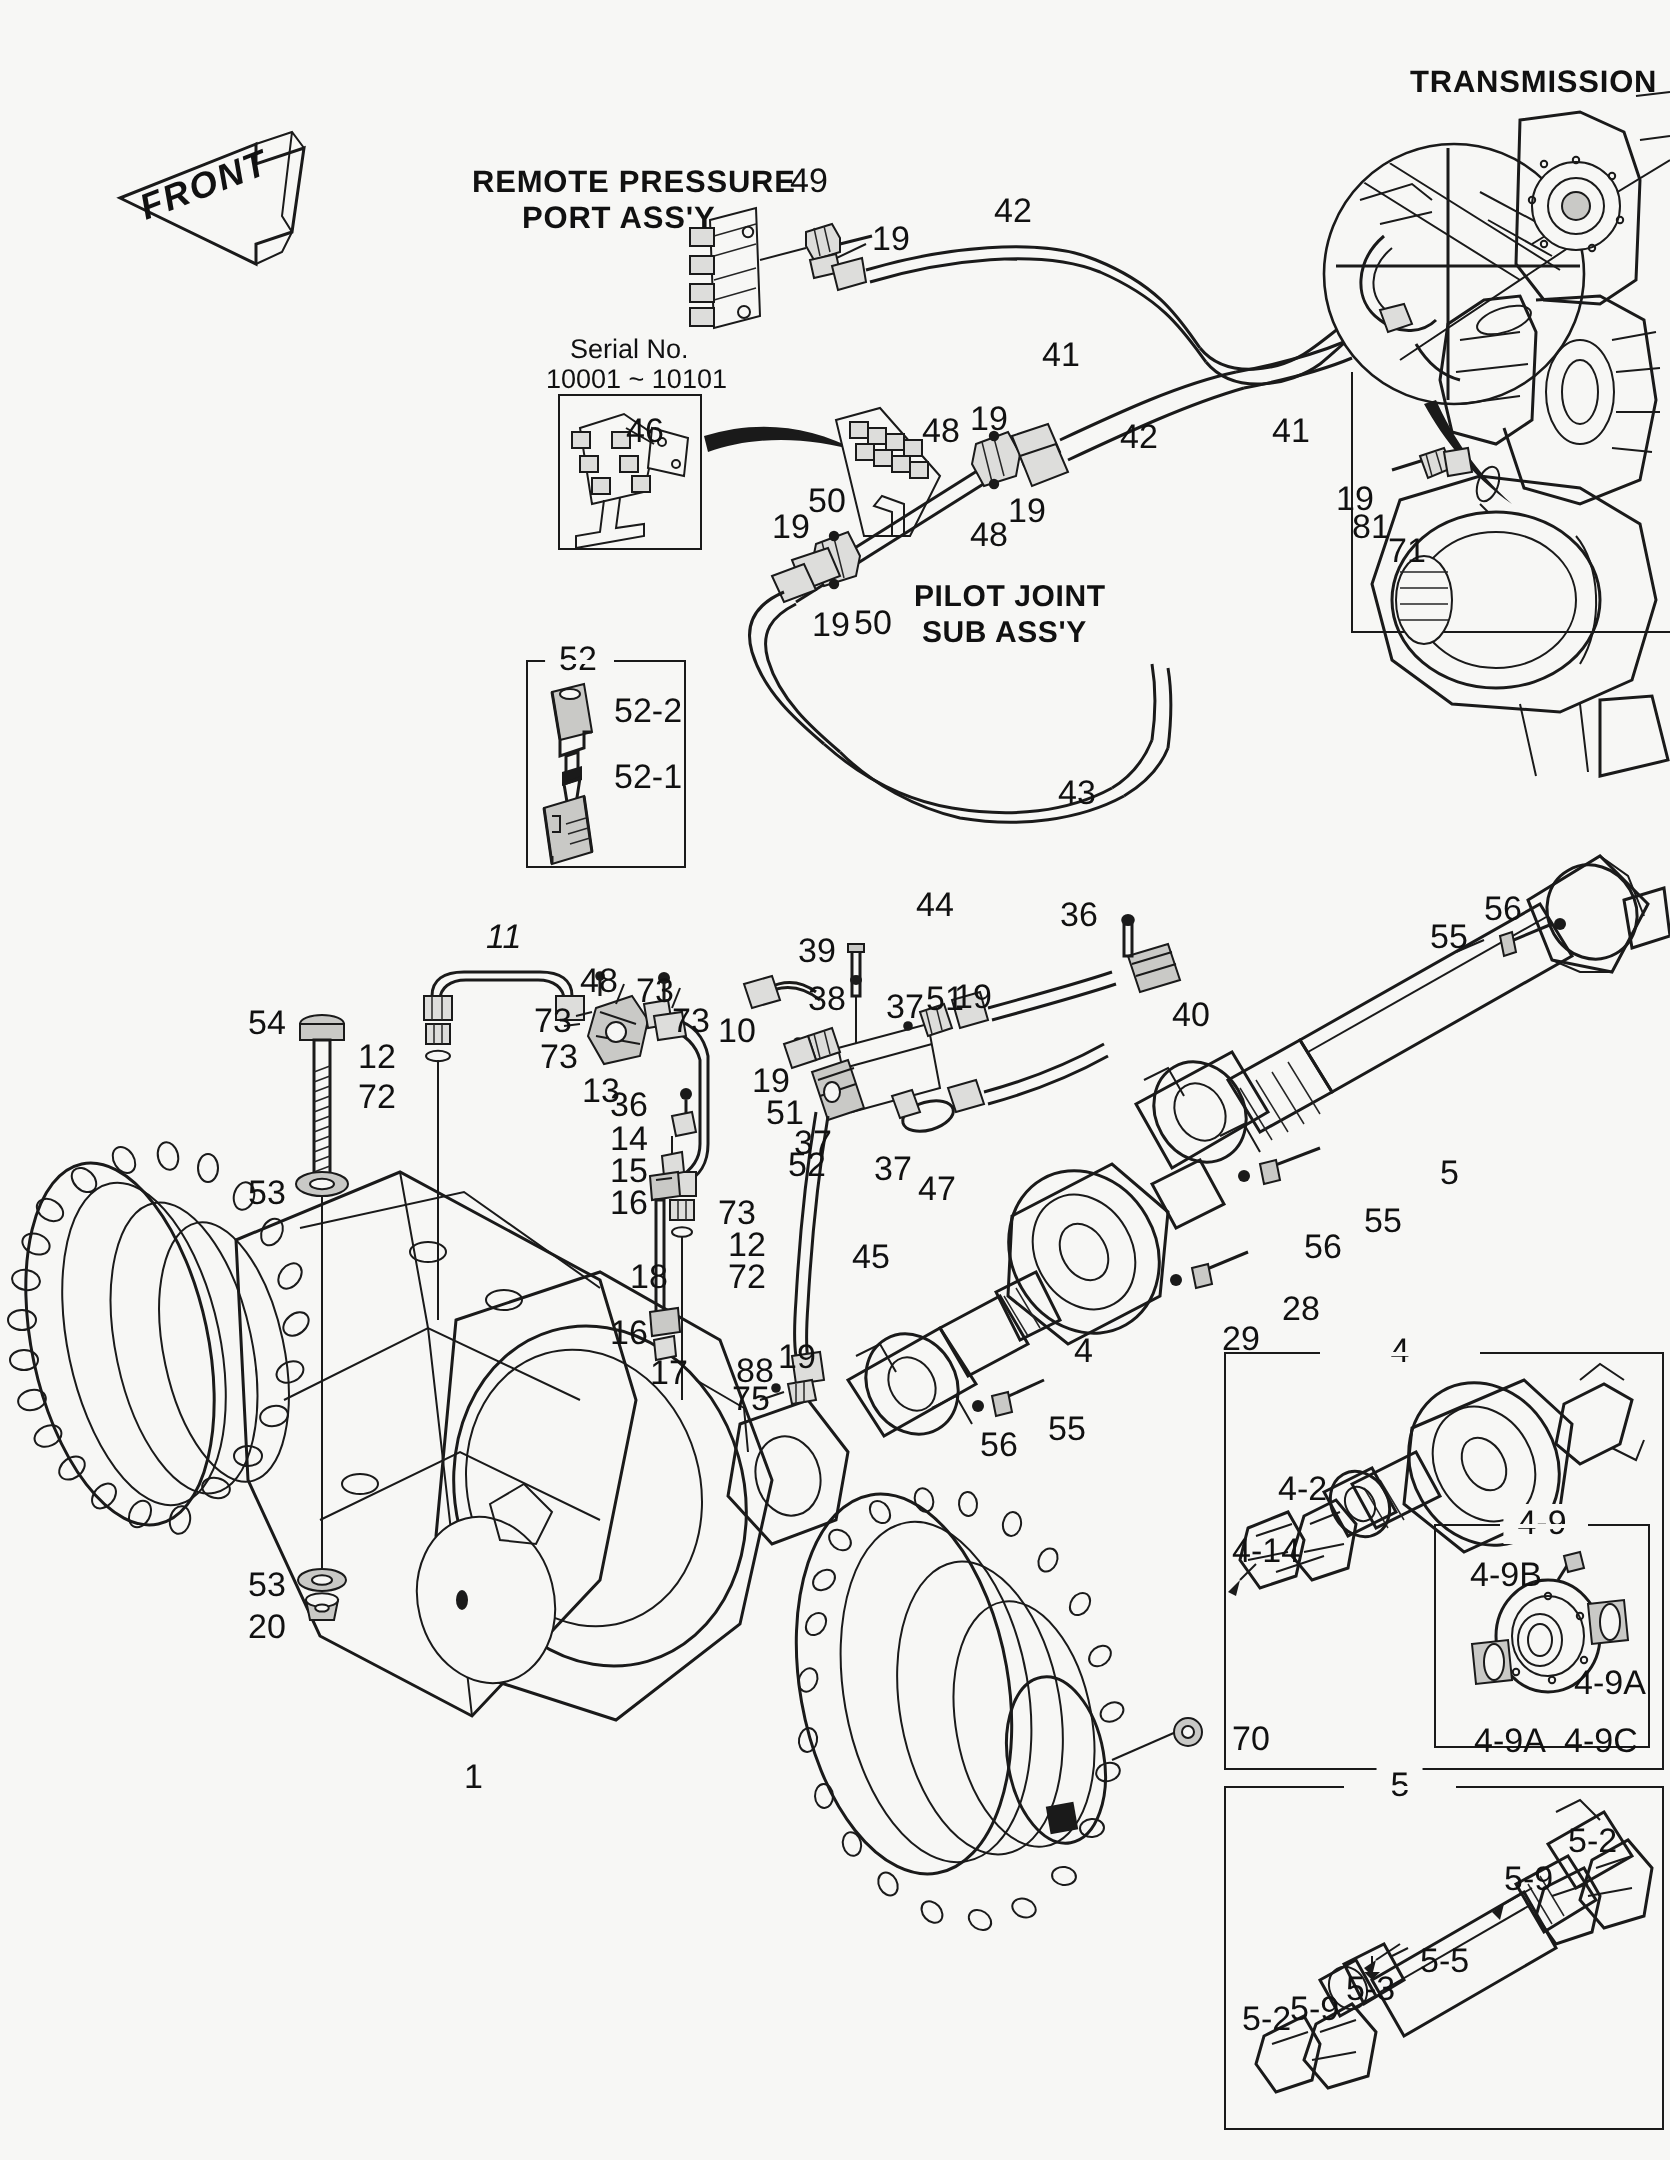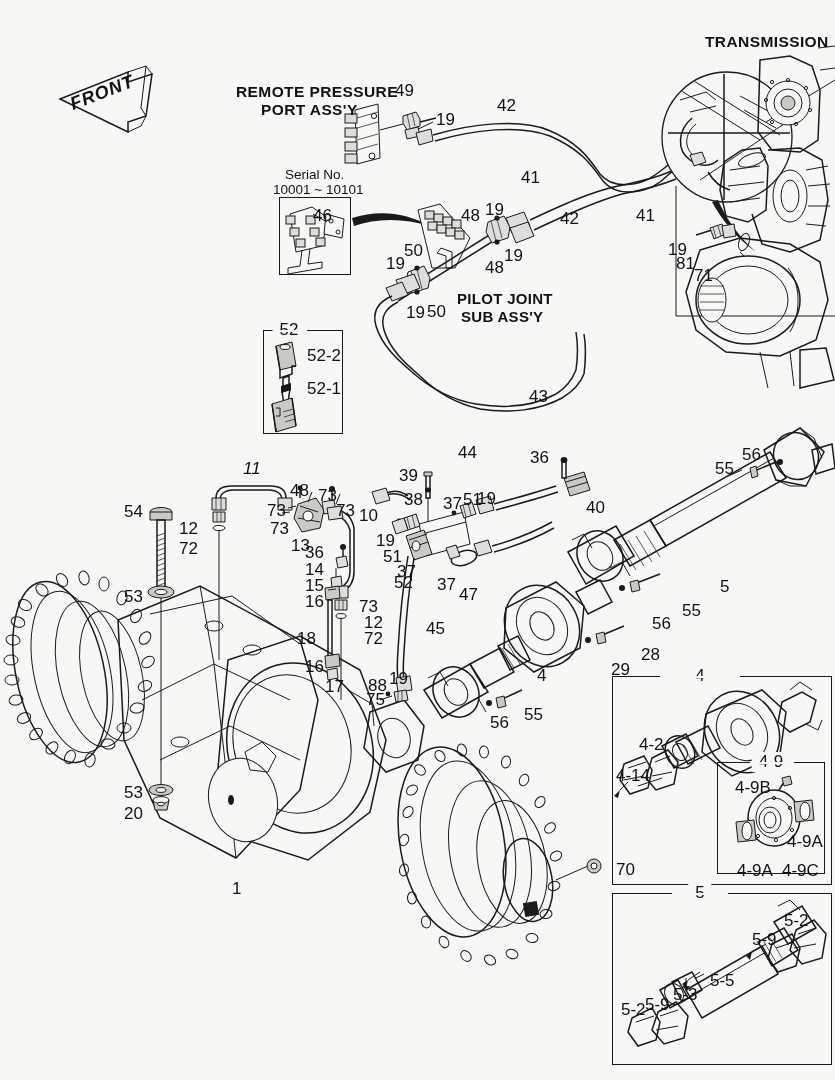--- a/index.html
+++ b/index.html
@@ -623,21 +623,21 @@
       <div class="lbl" style="left: 124px; top: 502px;">54</div>
       <div class="lbl" style="left: 179px; top: 519px;">12</div>
       <div class="lbl" style="left: 179px; top: 539px;">72</div>
       <div class="lbl" style="left: 291px; top: 536px;">13</div>
       <div class="lbl" style="left: 305px; top: 543px;">36</div>
       <div class="lbl" style="left: 305px; top: 560px;">14</div>
       <div class="lbl" style="left: 305px; top: 576px;">15</div>
       <div class="lbl" style="left: 305px; top: 592px;">16</div>
       <div class="lbl" style="left: 359px; top: 597px;">73</div>
       <div class="lbl" style="left: 364px; top: 613px;">12</div>
-      <div class="lbl" style="left: 297px; top: 629px;">18</div>
+      <div class="lbl" style="left: 315px; top: 629px;">18</div>
       <div class="lbl" style="left: 364px; top: 629px;">72</div>
       <div class="lbl" style="left: 305px; top: 657px;">16</div>
       <div class="lbl" style="left: 305px; top: 677px; margin-left: 20px;">17</div>
       <div class="lbl" style="left: 124px; top: 587px;">53</div>
       <div class="lbl" style="left: 124px; top: 783px;">53</div>
       <div class="lbl" style="left: 124px; top: 804px;">20</div>
       <div class="lbl" style="left: 232px; top: 879px;">1</div>
       <div class="lbl" style="left: 399px; top: 466px;">39</div>
       <div class="lbl" style="left: 404px; top: 490px;">38</div>
       <div class="lbl" style="left: 376px; top: 531px;">19</div>

